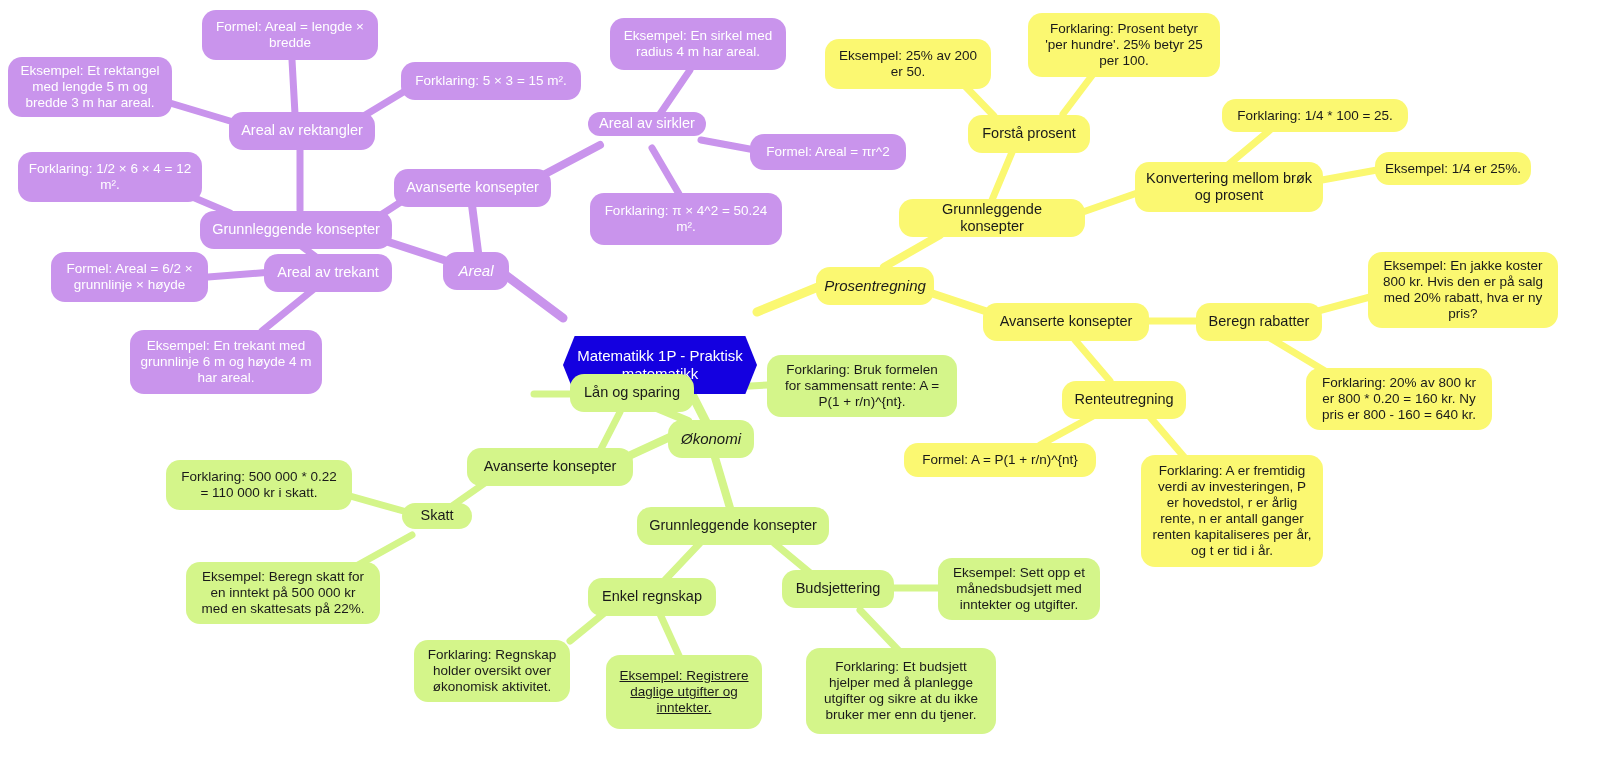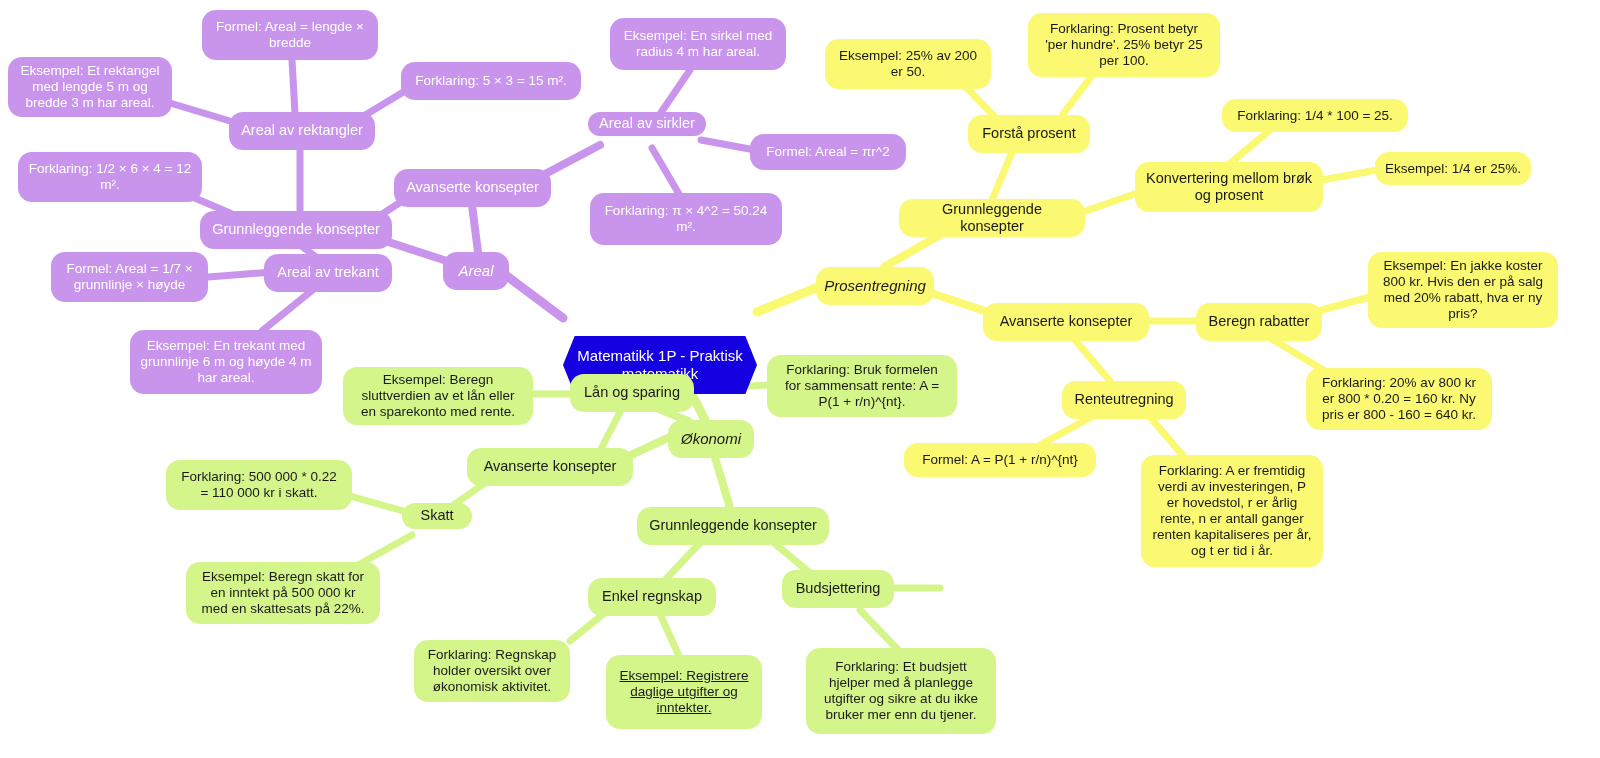--- a/index.html
+++ b/index.html
@@ -108,21 +108,21 @@
   <div class="node purple topic" style="left:588px;top:112px;width:118px;height:24px;">Areal av sirkler</div>
 
   <div class="node purple leaf" style="left:202px;top:10px;width:176px;height:50px;">Formel: Areal = lengde × bredde</div>
 
   <div class="node purple leaf" style="left:8px;top:57px;width:164px;height:60px;">Eksempel: Et rektangel med lengde 5 m og bredde 3 m har areal.</div>
 
   <div class="node purple leaf" style="left:401px;top:62px;width:180px;height:38px;">Forklaring: 5 × 3 = 15 m².</div>
 
   <div class="node purple leaf" style="left:18px;top:152px;width:184px;height:50px;">Forklaring: 1/2 × 6 × 4 = 12 m².</div>
 
-  <div class="node purple leaf" style="left:51px;top:252px;width:157px;height:50px;">Formel: Areal = 1/7 × grunnlinje × høyde</div>
+  <div class="node purple leaf" style="left:51px;top:252px;width:157px;height:50px;">Formel: Areal = 6/2 × grunnlinje × høyde</div>
 
   <div class="node purple leaf" style="left:130px;top:330px;width:192px;height:64px;">Eksempel: En trekant med grunnlinje 6 m og høyde 4 m har areal.</div>
 
   <div class="node purple leaf" style="left:610px;top:18px;width:176px;height:52px;">Eksempel: En sirkel med radius 4 m har areal.</div>
 
   <div class="node purple leaf" style="left:750px;top:134px;width:156px;height:36px;">Formel: Areal = πr^2</div>
 
   <div class="node purple leaf" style="left:590px;top:193px;width:192px;height:52px;">Forklaring: π × 4^2 = 50.24 m².</div>
 
   <div class="node yellow branch" style="left:816px;top:267px;width:118px;height:38px;">Prosentregning</div>
@@ -162,28 +162,28 @@
   <div class="node green topic" style="left:467px;top:448px;width:166px;height:38px;">Avanserte konsepter</div>
 
   <div class="node green topic" style="left:637px;top:507px;width:192px;height:38px;">Grunnleggende konsepter</div>
 
   <div class="node green topic" style="left:402px;top:503px;width:70px;height:26px;">Skatt</div>
 
   <div class="node green topic" style="left:588px;top:578px;width:128px;height:38px;">Enkel regnskap</div>
 
   <div class="node green topic" style="left:782px;top:570px;width:112px;height:38px;">Budsjettering</div>
 
-  <div class="node green leaf" style="left:343px;top:367px;width:190px;height:58px;">Eksempel: Beregn sluttverdien av et lån eller en sparekonto med rente.</div>
 
   <div class="node green leaf" style="left:767px;top:355px;width:190px;height:62px;">Forklaring: Bruk formelen for sammensatt rente: A = P(1 + r/n)^{nt}.</div>
 
   <div class="node green leaf" style="left:166px;top:460px;width:186px;height:50px;">Forklaring: 500 000 * 0.22 = 110 000 kr i skatt.</div>
 
   <div class="node green leaf" style="left:186px;top:562px;width:194px;height:62px;">Eksempel: Beregn skatt for en inntekt på 500 000 kr med en skattesats på 22%.</div>
 
   <div class="node green leaf" style="left:414px;top:640px;width:156px;height:62px;">Forklaring: Regnskap holder oversikt over økonomisk aktivitet.</div>
 
   <div class="node green leaf" style="left:606px;top:655px;width:156px;height:74px;text-decoration:underline;">Eksempel: Registrere daglige utgifter og inntekter.</div>
 
+  <div class="node green leaf" style="left:938px;top:558px;width:162px;height:62px;">Eksempel: Sett opp et månedsbudsjett med inntekter og utgifter.</div>
 
   <div class="node green leaf" style="left:806px;top:648px;width:190px;height:86px;">Forklaring: Et budsjett hjelper med å planlegge utgifter og sikre at du ikke bruker mer enn du tjener.</div>
 
 </div>
 
 </body></html>

